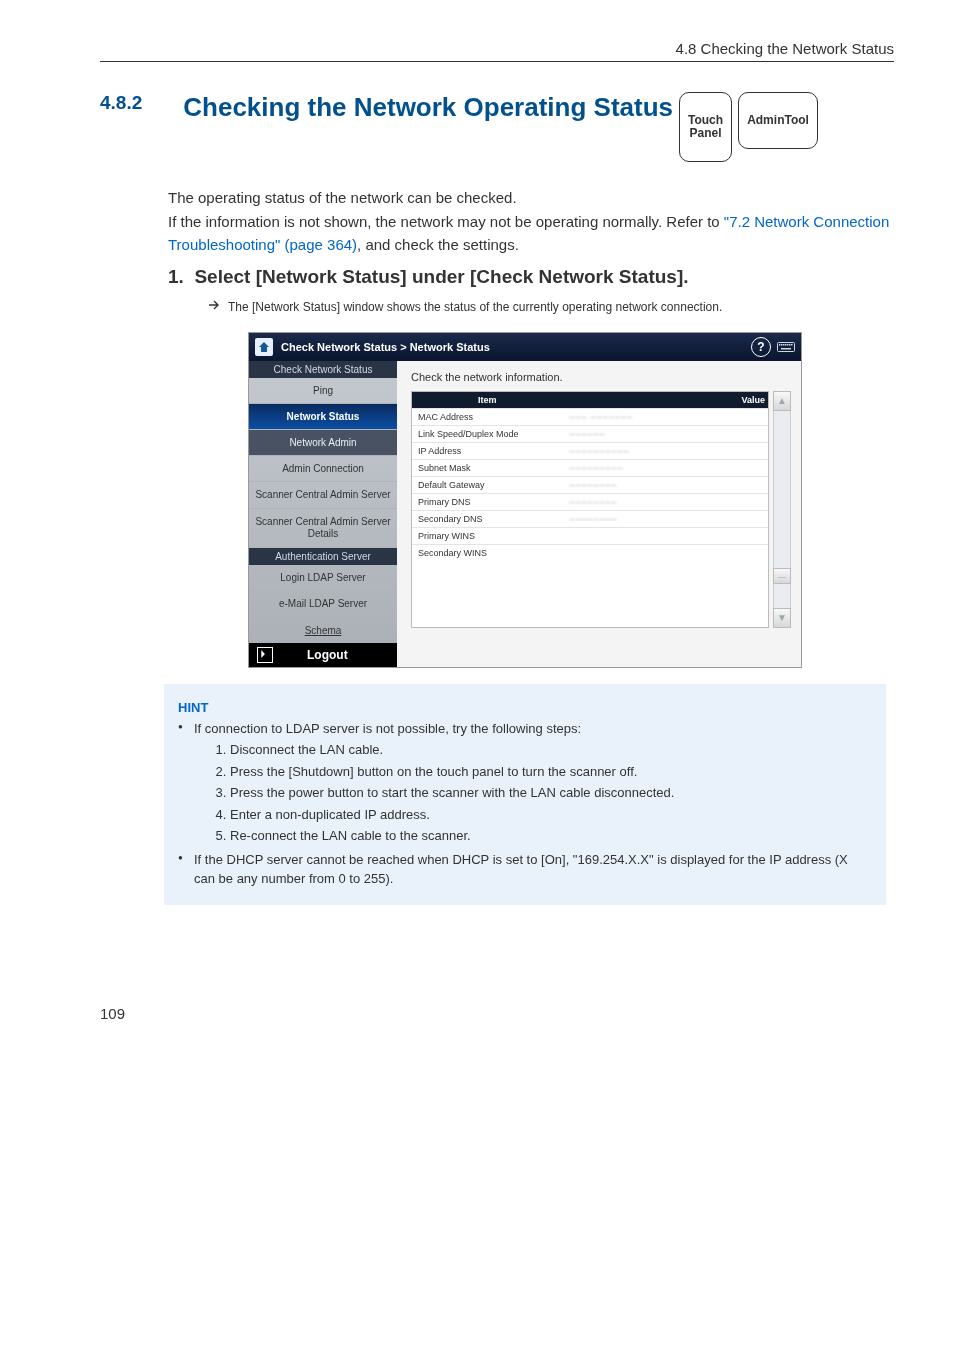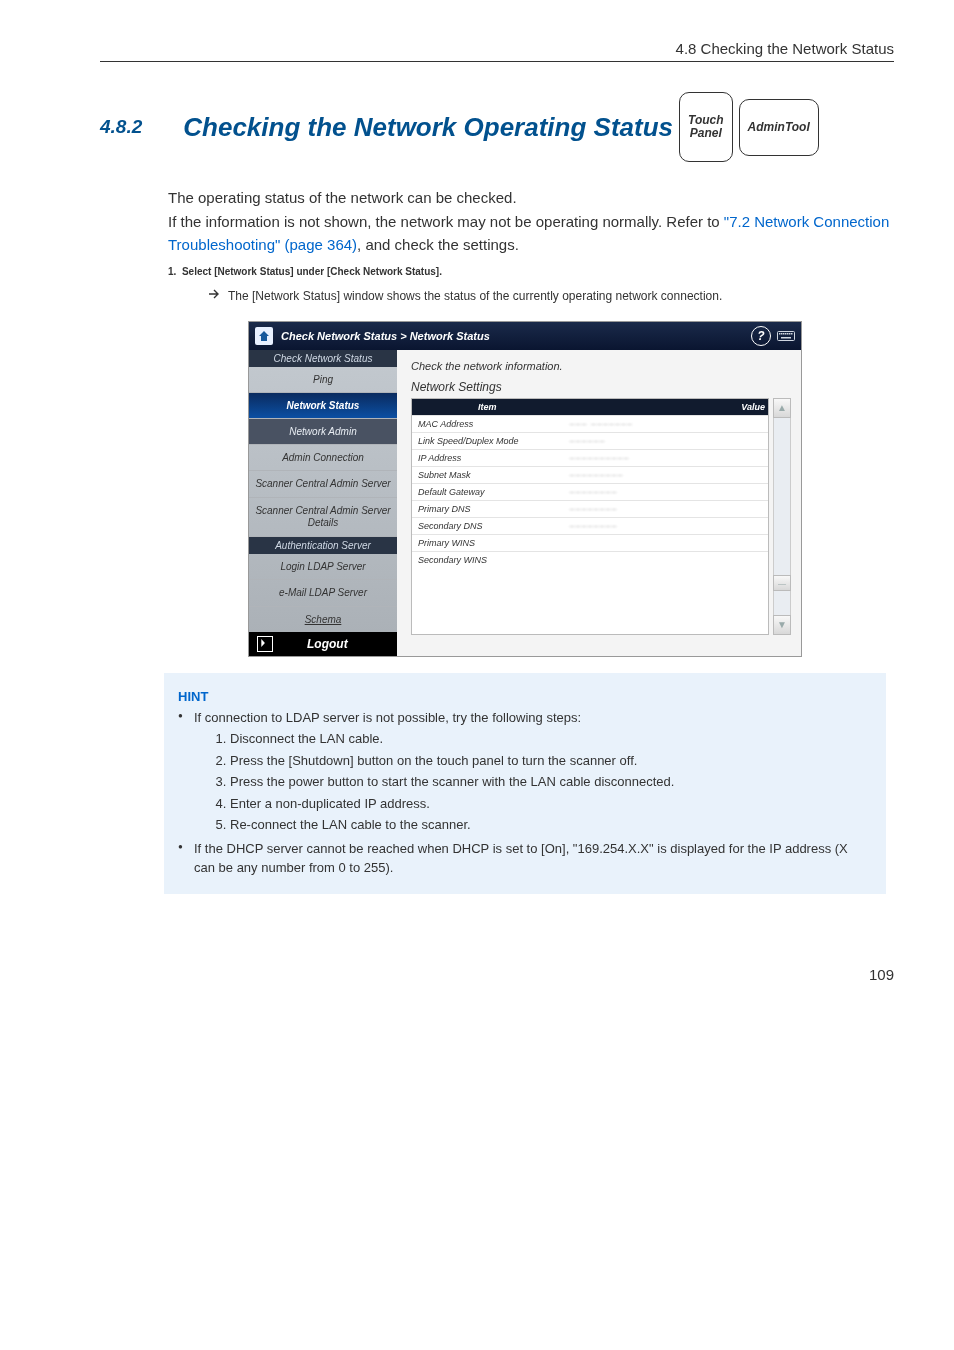--- a/index.html
+++ b/index.html
@@ -18,23 +18,22 @@
     font-size: 15px;
     color: #333;
   }
   .hr {
     border: none;
     border-top: 1px solid #333;
     margin: 4px 0 30px 0;
   }
   .section-title-row {
     display: flex;
-    align-items: center;
+    align-items: flex-start;
     flex-wrap: wrap;
-    font-style: italic;
   }
   .section-num {
     font-size: 19px;
     font-weight: bold;
     color: #02518e;
     margin-right: 10px;
   }
   .section-title {
     font-size: 26px;
     font-weight: bold;
@@ -58,21 +57,21 @@
   .body-text {
     margin: 24px 0 8px 68px;
     font-size: 15px;
     line-height: 1.55;
   }
   .link {
     color: #0066cc;
   }
   .step {
     margin: 10px 0 0 68px;
-    font-size: 10px;
+    font-size: 19px;
   }
   .step-label {
     font-weight: bold;
   }
   .result-row {
     display: flex;
     margin: 10px 0 14px 108px;
     font-size: 12px;
     line-height: 1.55;
   }
@@ -82,21 +81,20 @@
   }
   .screenshot-wrap {
     margin-left: 148px;
   }
   
   .app {
     width: 552px;
     border: 1px solid #999;
     background: #f9a8d4;
     font-size: 11px;
-    font-style: italic;
   }
   .titlebar {
     background: linear-gradient(#1a2a4a, #0a1530);
     color: #fff;
     display: flex;
     align-items: center;
     padding: 3px 6px;
     height: 22px;
   }
   .home-icon {
@@ -254,23 +252,23 @@
     position: absolute; left: 0; top: 2px;
     font-size: 8px;
   }
   .num-list {
     list-style: decimal;
     margin: 2px 0 4px 0;
     padding-left: 36px;
   }
   .num-list li { margin-bottom: 2px; line-height:1.5; }
   .pagenum {
-    text-align: right;
+    text-align: left;
     font-size: 15px;
-    margin-top: 72px;
+    margin-top: 100px;
   }
 </style>
 </head>
 <body>
 
 <div class="page">
   <div class="header-right">4.8 Checking the Network Status</div>
   <hr class="hr">
 
   <div class="section-title-row">
@@ -347,21 +345,20 @@
           <div class="side-item" style="line-height:1.2">e-Mail LDAP Server</div>
           <div class="side-item" style="border-bottom:none;text-decoration:underline">Schema</div>
           <div class="logout">
             <span class="logout-ico"></span>
             <span>Logout</span>
           </div>
           <div class="sidebar-scroll"></div>
         </div>
         <div class="content">
           <div class="content-msg">Check the network information.</div>
-          <div class="content-subhead">Network Settings</div>
           <div class="tbl-wrap">
             <div class="tbl">
               <div class="tbl-head">
                 <div class="th1">Item</div>
                 <div class="th2">Value</div>
               </div>
               <div class="tbl-row">
                   <div class="td1">MAC Address</div>
                   <div class="td2 blur">––– –––––––</div>
                 </div>

